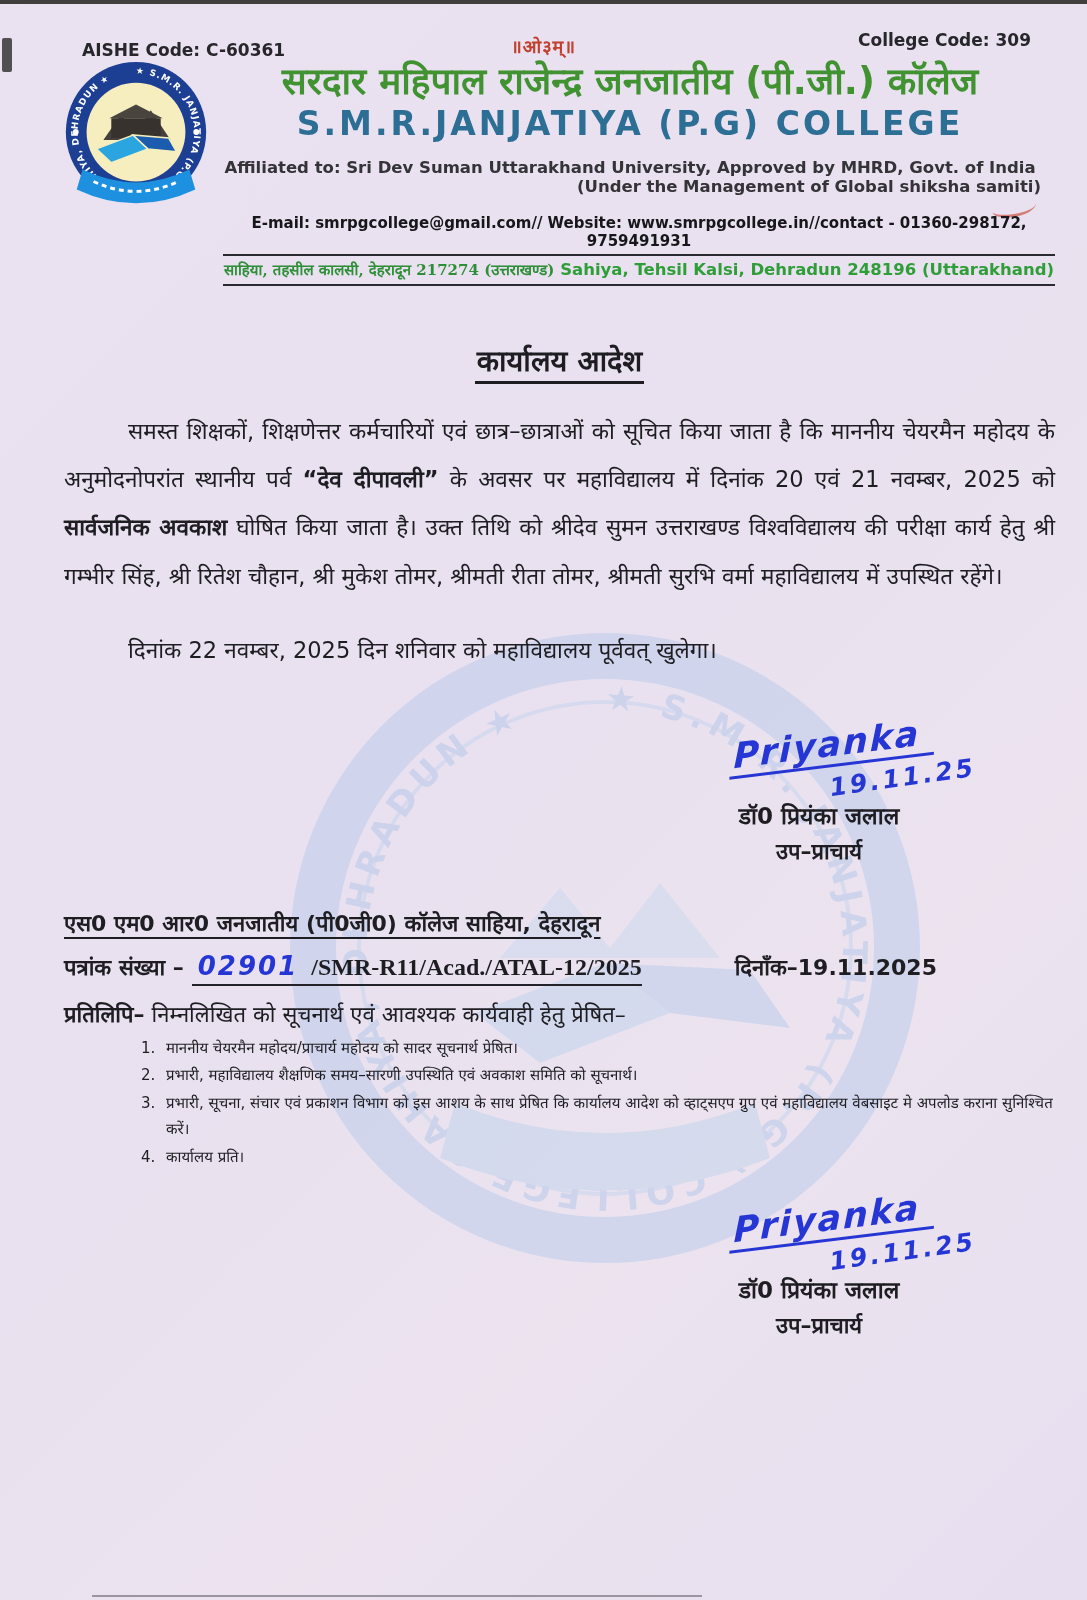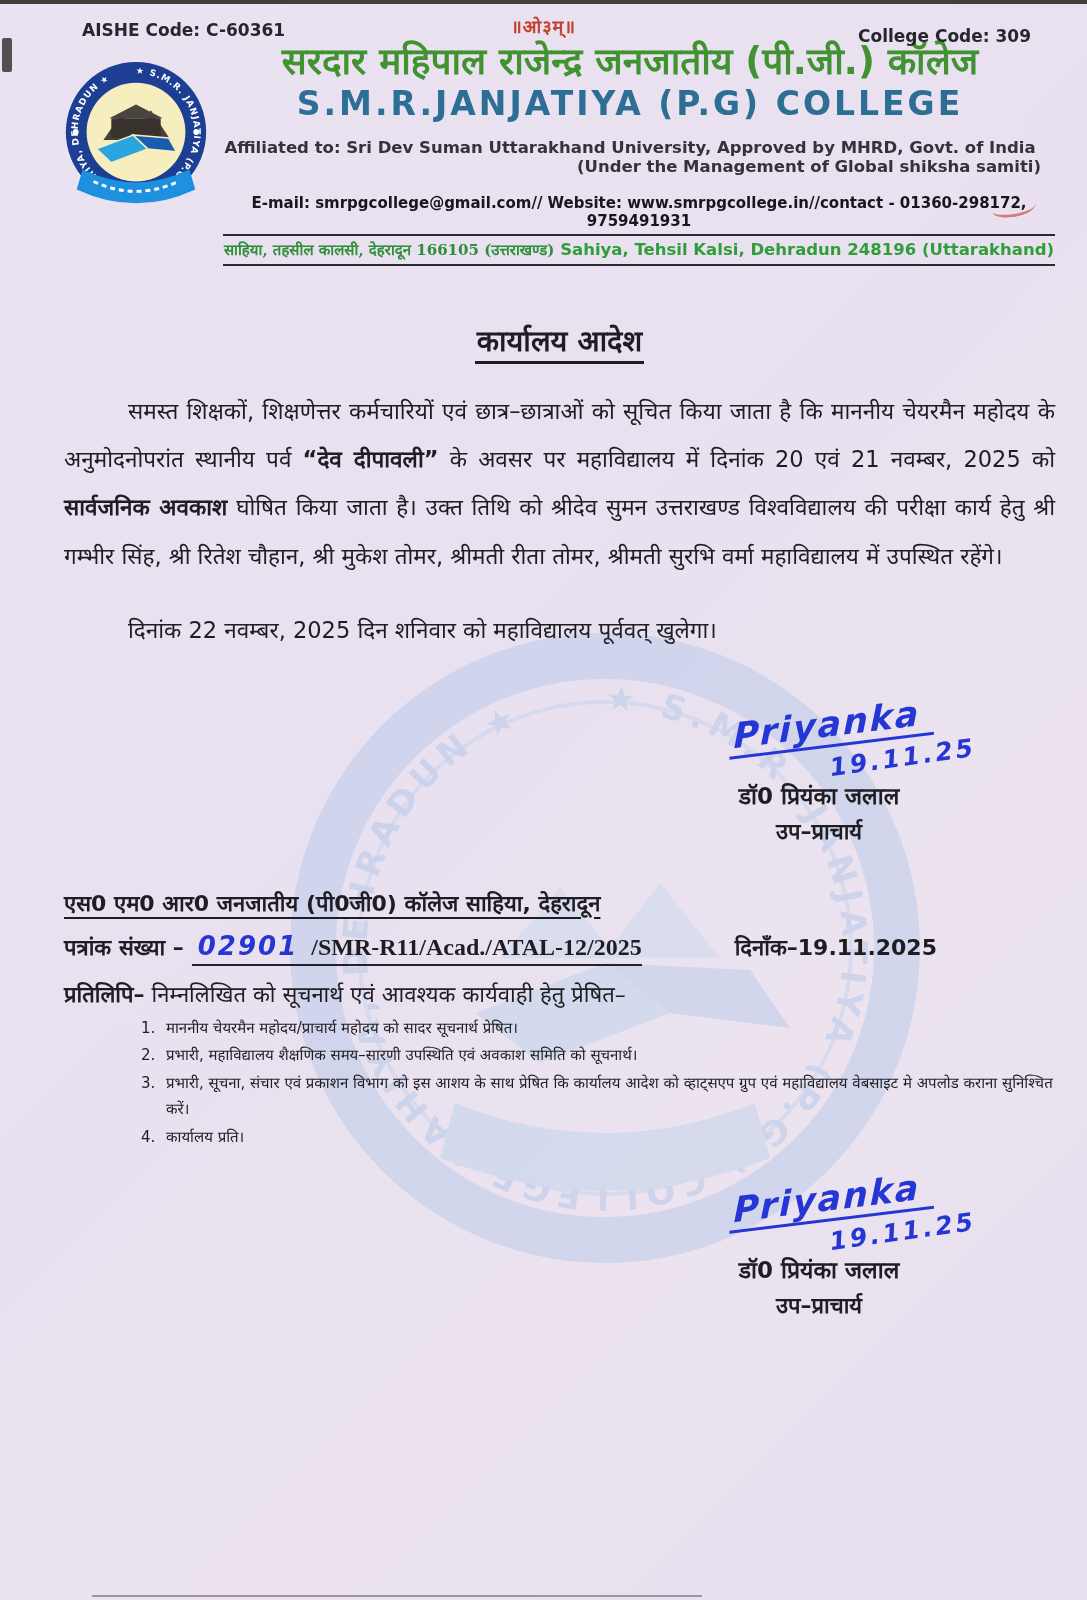--- a/index.html
+++ b/index.html
@@ -18,25 +18,25 @@
   
   .scan-top-edge{position:absolute;top:0;left:0;width:100%;height:4px;background:#23211f;opacity:.85;}
   .scan-corner-mark{position:absolute;top:38px;left:2px;width:10px;height:34px;background:#2c2a28;opacity:.8;border-radius:2px;}
   .scan-bottom-line{position:absolute;bottom:3px;left:92px;width:610px;height:2px;background:#5a5560;opacity:.55;}
   .scan-red-scribble{position:absolute;top:198px;left:992px;width:44px;height:16px;border-bottom:3px solid #cc5546;border-radius:0 0 60% 40%;opacity:.7;transform:rotate(-6deg);}
 
   
   .watermark{position:absolute;left:250px;top:598px;width:710px;height:710px;z-index:0;opacity:.55;pointer-events:none;}
 
   
-  .hdr{position:relative;z-index:1;padding-top:6px;}
+  .hdr{position:relative;z-index:1;padding-top:26px;}
   .codes-row{position:relative;height:34px;font-weight:bold;font-size:17px;color:#27262b;}
   .aishe{position:absolute;left:82px;top:14px;}
   .om{position:absolute;left:0;right:0;top:8px;text-align:center;color:#c2402e;font-size:18px;font-weight:bold;letter-spacing:1px;}
-  .ccode{position:absolute;right:56px;top:20px;}
+  .ccode{position:absolute;right:56px;top:4px;}
   .logo-wrap{position:absolute;left:52px;top:52px;width:168px;height:172px;}
   .hdr-text{margin-left:205px;width:850px;text-align:center;}
   .t-hindi{color:#419332;font-size:37px;font-weight:bold;line-height:1.2;}
   .t-eng{color:#2d6f94;font-size:33px;font-weight:bold;letter-spacing:3px;line-height:1.1;margin-top:2px;text-align:center;}
   .t-affil{color:#343338;font-size:16.5px;font-weight:bold;margin-top:15px;}
   .t-mgmt{color:#343338;font-size:16.5px;font-weight:bold;text-align:right;padding-right:14px;}
   .t-mail{color:#17161a;font-size:15px;font-weight:bold;margin-top:18px;padding-bottom:4px;border-bottom:2px solid #2a2830;margin-left:18px;}
   .t-addr{font-size:16.5px;font-weight:bold;margin-top:3px;padding-bottom:5px;border-bottom:2px solid #2a2830;margin-left:18px;}
   .addr-hi{color:#2f8f38;font-family:"DejaVu Serif",serif;font-size:15px;}
   .addr-en{color:#2f9e38;}
@@ -135,21 +135,21 @@
       </svg>
     </div>
 
     <div class="hdr-text">
       <div class="t-hindi">सरदार महिपाल राजेन्द्र जनजातीय (पी.जी.) कॉलेज</div>
       <div class="t-eng">S.M.R.JANJATIYA (P.G) COLLEGE</div>
       <div class="t-affil">Affiliated to: Sri Dev Suman Uttarakhand University, Approved by MHRD, Govt. of India</div>
       <div class="t-mgmt">(Under the Management of Global shiksha samiti)</div>
       <div class="t-mail">E-mail: smrpgcollege@gmail.com// Website: www.smrpgcollege.in//contact - 01360-298172, 9759491931</div>
       <div class="t-addr">
-        <span class="addr-hi">साहिया, तहसील कालसी, देहरादून 166105 (उत्तराखण्ड)</span>
+        <span class="addr-hi">साहिया, तहसील कालसी, देहरादून 217274 (उत्तराखण्ड)</span>
         <span class="addr-en">Sahiya, Tehsil Kalsi, Dehradun 248196 (Uttarakhand)</span>
       </div>
     </div>
   </header>
 
   <main class="doc-body">
 
     <div class="doc-title">
       <span>कार्यालय आदेश</span>
     </div>

